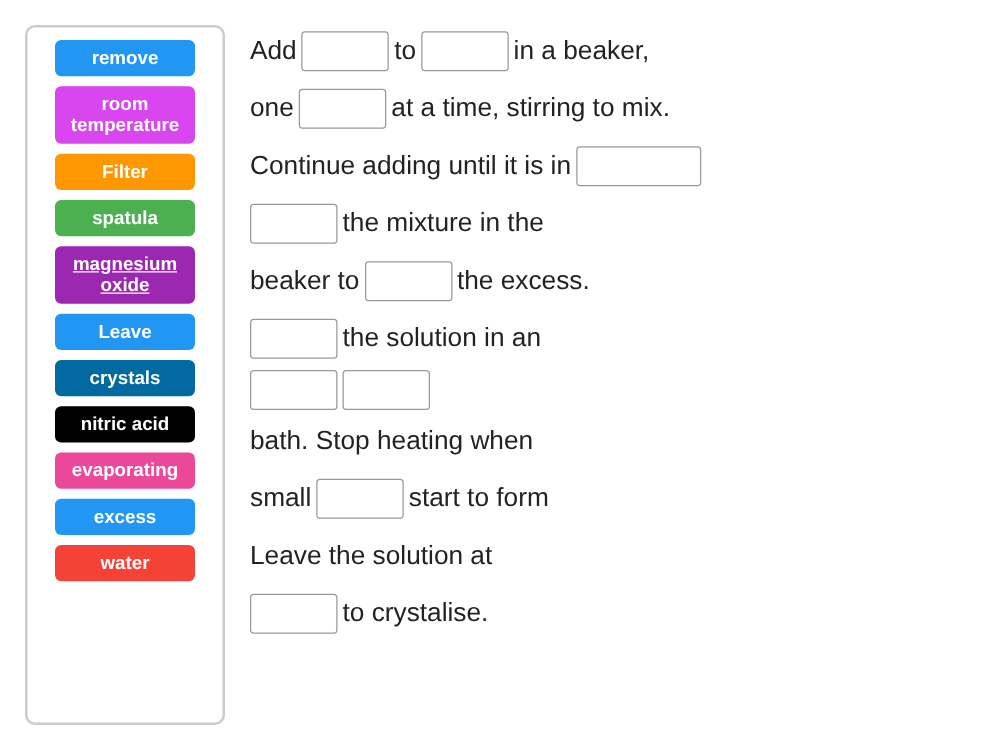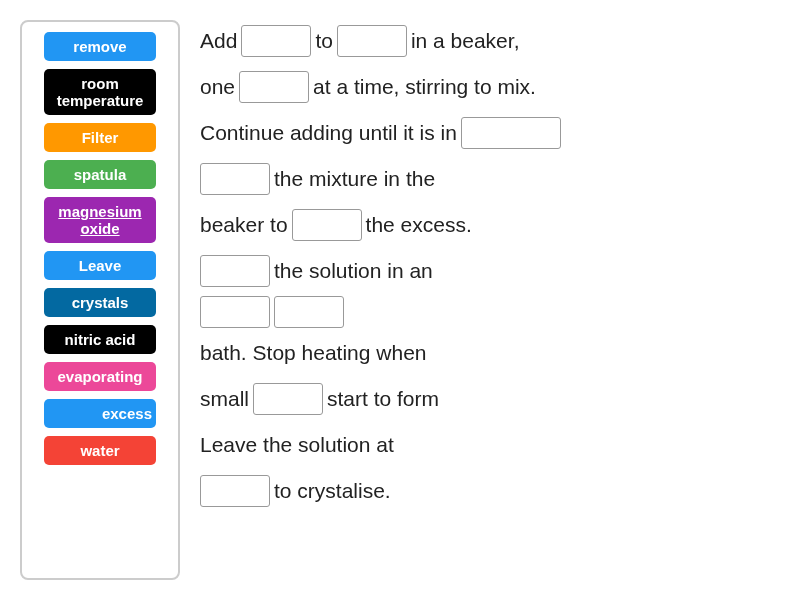--- a/index.html
+++ b/index.html
@@ -79,31 +79,31 @@
 
     span.word {
       white-space: nowrap;
     }
   </style>
 </head>
 <body>
 
 <div id="left-panel">
     <button class="word-btn" style="background-color: rgb(33, 150, 243);">remove</button>
-    <button class="word-btn" style="background-color: #000000;">room
+    <button class="word-btn" style="background-color: #d946ef;">room
 temperature</button>
     <button class="word-btn" style="background-color: rgb(255, 152, 0);">Filter</button>
     <button class="word-btn" style="background-color: rgb(76, 175, 80);">spatula</button>
     <button class="word-btn" style="background-color: rgb(156, 39, 176); text-decoration: underline;">magnesium
 oxide</button>
     <button class="word-btn" style="background-color: rgb(33, 150, 243);">Leave</button>
     <button class="word-btn" style="background-color: #0369a1;">crystals</button>
     <button class="word-btn" style="background-color: #000000;">nitric acid</button>
     <button class="word-btn" style="background-color: #ec4899;">evaporating</button>
-    <button class="word-btn" style="background-color: rgb(33, 150, 243); text-align: right;">excess</button>
+    <button class="word-btn" style="background-color: rgb(33, 150, 243);">excess</button>
     <button class="word-btn" style="background-color: rgb(244, 67, 54);">water</button>
   </div>
 
 <div id="right-panel">
 
   <div class="text-line">
     <span class="word">Add</span>
     <span class="blank-box blank-box-sm"></span>
     <span class="word">to</span>
     <span class="blank-box blank-box-sm"></span>

